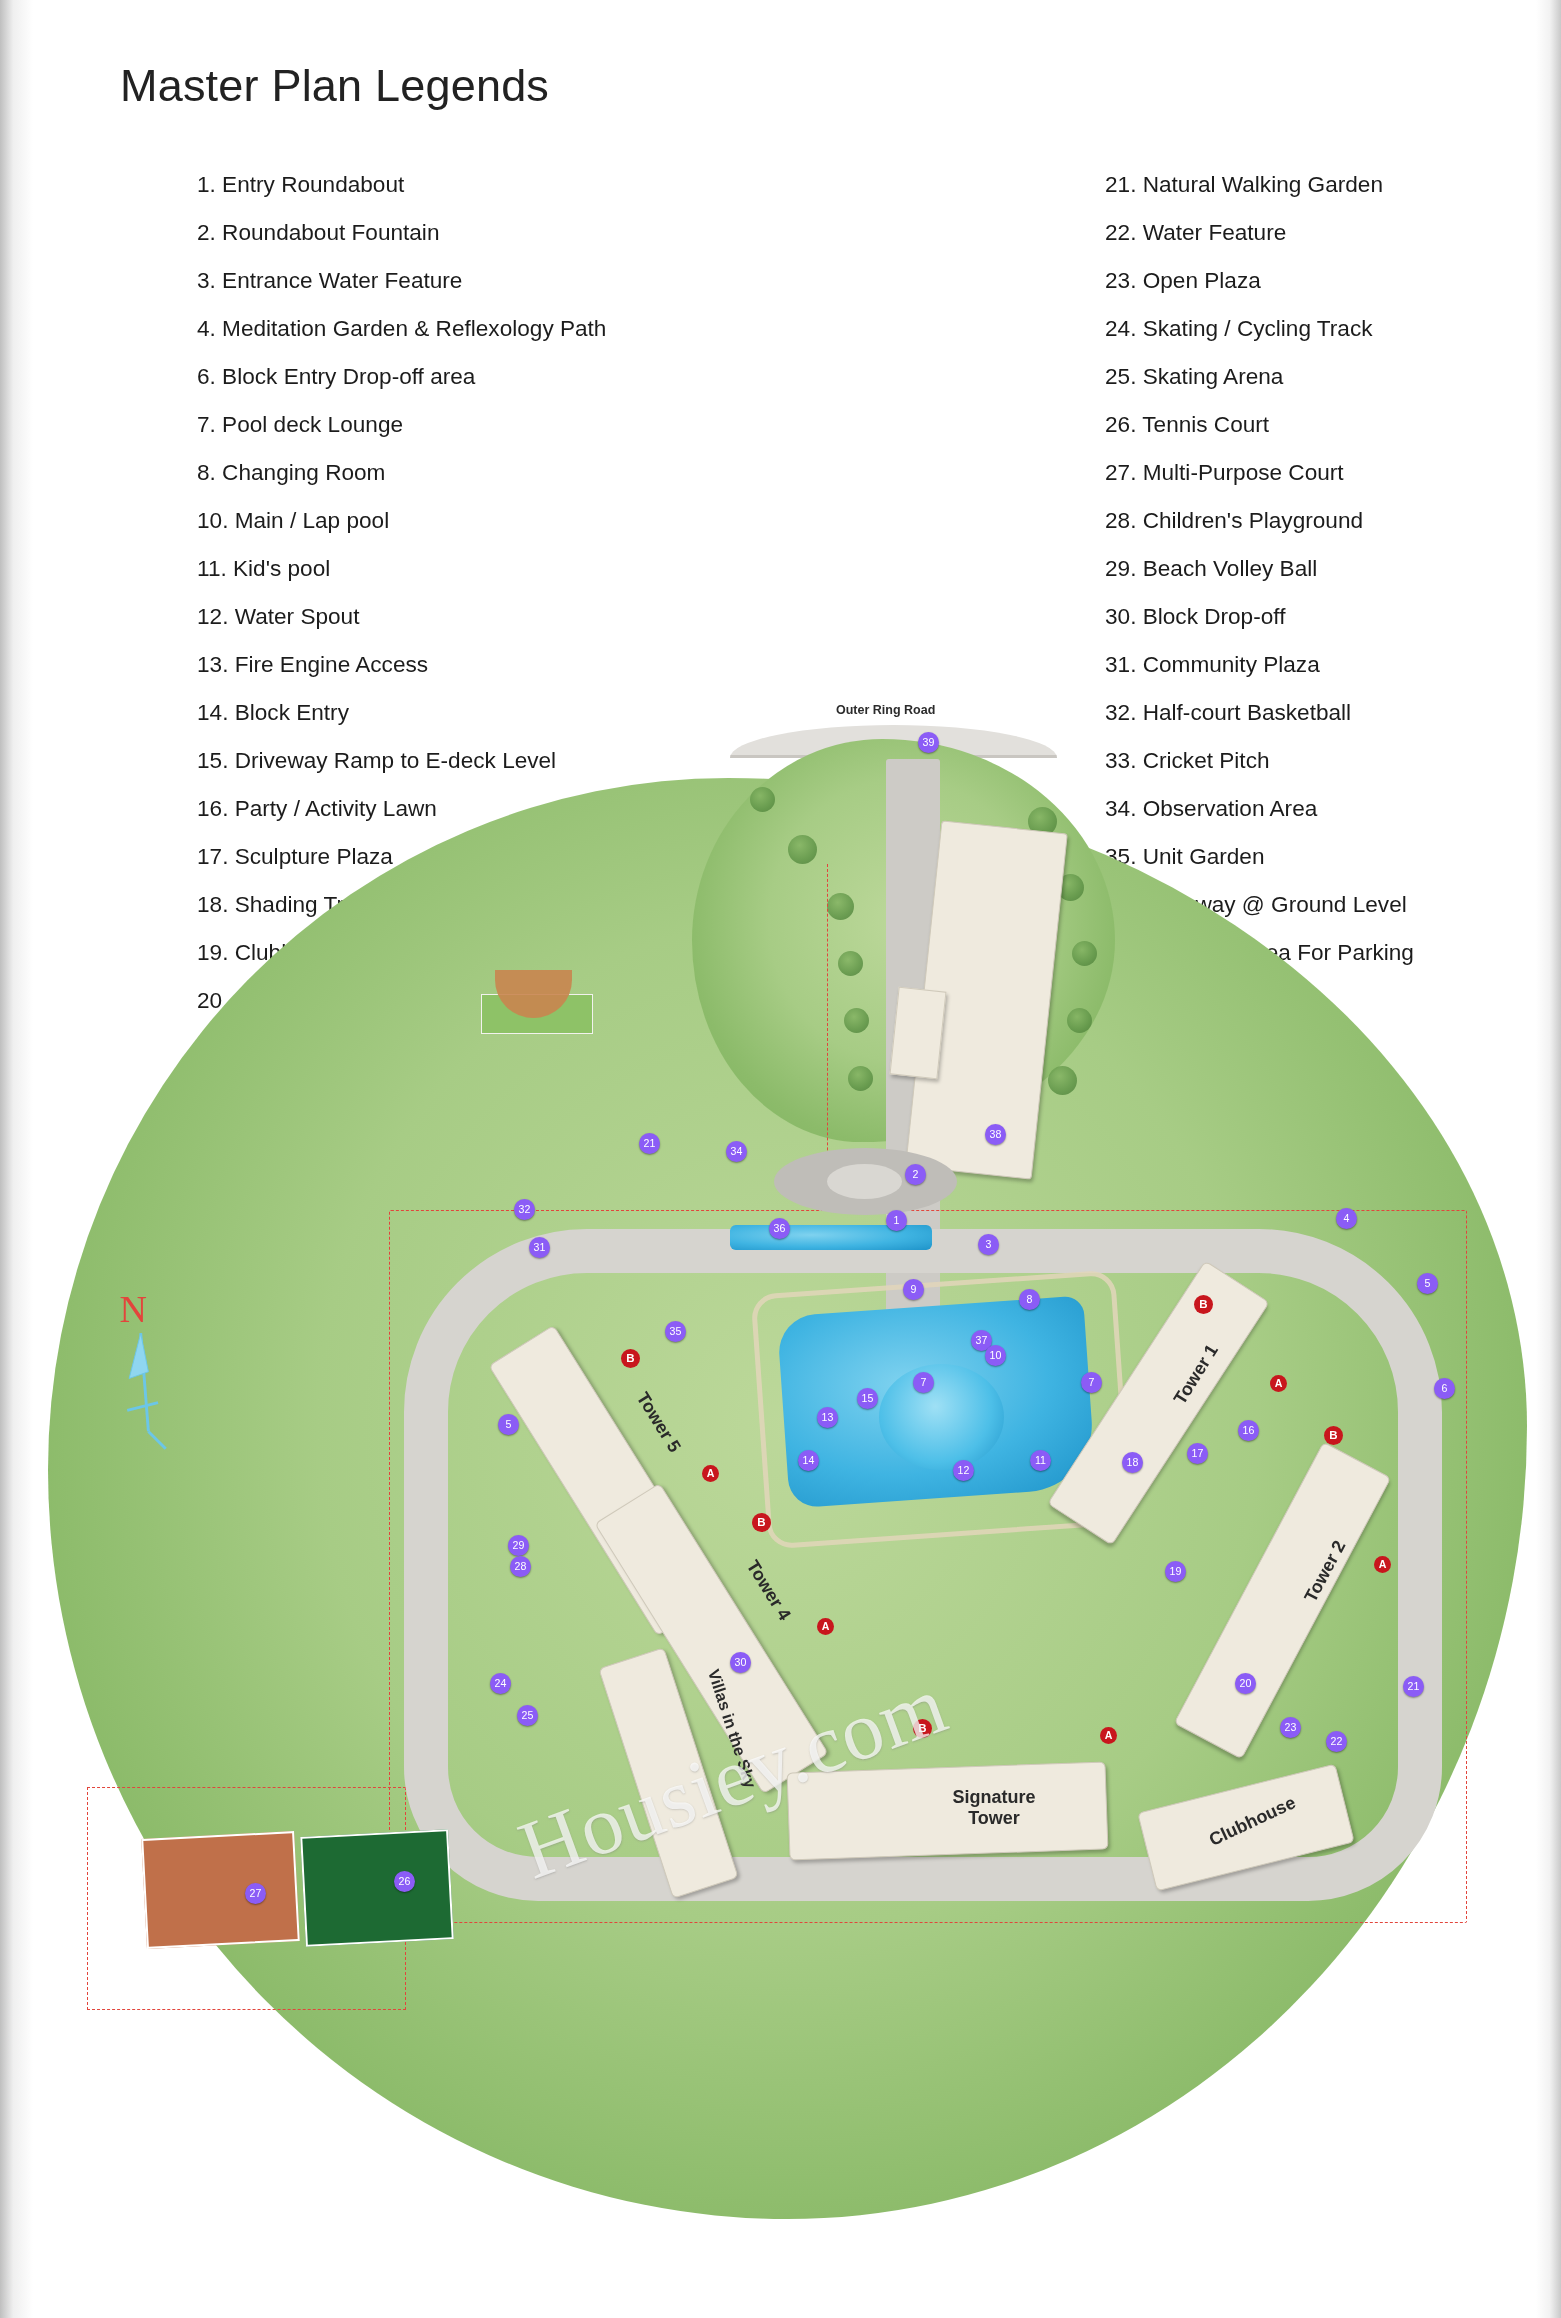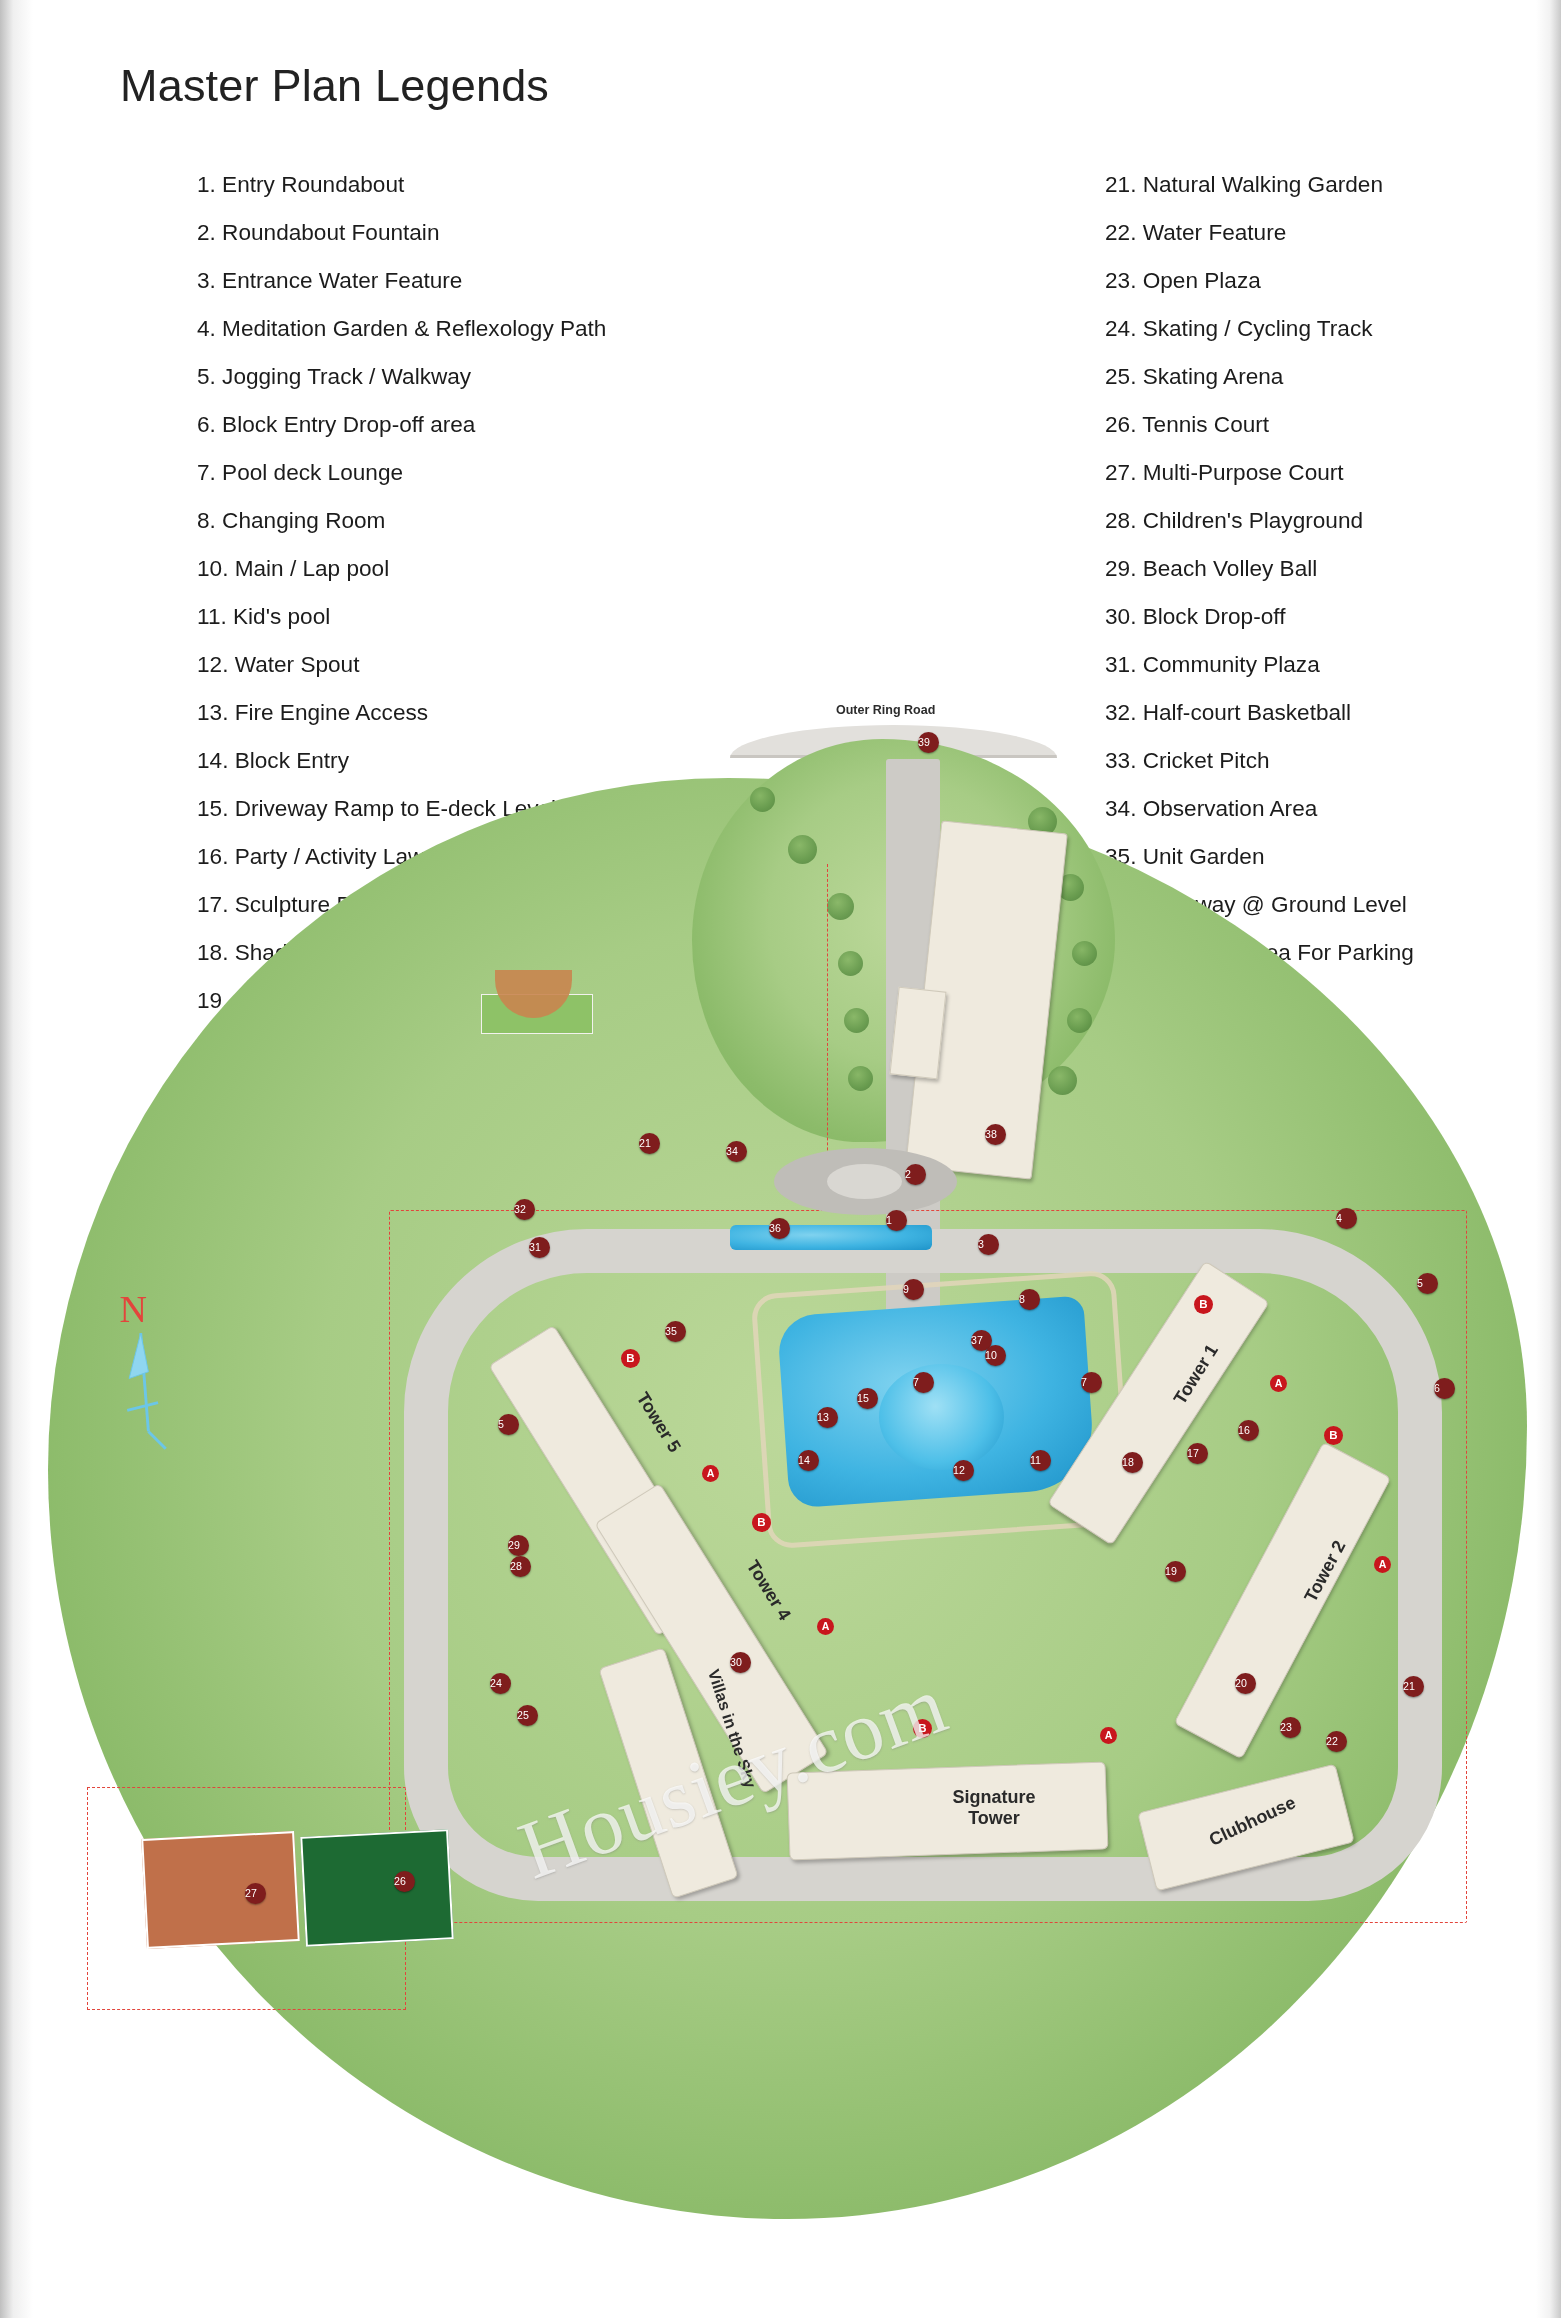--- a/index.html
+++ b/index.html
@@ -97,25 +97,25 @@
     box-shadow: 1.9px 2.9px 3.8px rgba(0,0,0,.25);
   }
   .water {
     position: absolute;
     background: radial-gradient(ellipse at 40% 40%, #7fd2ef 0%, #3fb4e2 55%, #1e93c9 100%);
   }
   .pin {
     position: absolute;
     width: 21px; height: 21px;
     border-radius: 50%;
-    background: #7f1d1d;
+    background: #8b5cf6;
     color: #ffffff;
     font-size: 10.6px;
     line-height: 21px;
-    text-align: left;
+    text-align: center;
     font-family: "Liberation Sans", sans-serif;
     box-shadow: 0 1px 1.9px rgba(0,0,0,.4);
   }
   .bpin {
     position: absolute;
     width: 19px; height: 19px;
     border-radius: 50%;
     background: #c8161d;
     color: #fff;
     font-size: 11.5px;
@@ -178,21 +178,20 @@
 
 <div class="page">
 
   <div class="title">Master Plan Legends</div>
 
   <div class="legend-col left">
     <div class="legend-item">1. Entry Roundabout</div>
     <div class="legend-item">2. Roundabout Fountain</div>
     <div class="legend-item">3. Entrance Water Feature</div>
     <div class="legend-item">4. Meditation Garden &amp; Reflexology Path</div>
-    <div class="legend-item">5. Jogging Track / Walkway</div>
     <div class="legend-item">6. Block Entry Drop-off area</div>
     <div class="legend-item">7. Pool deck Lounge</div>
     <div class="legend-item">8. Changing Room</div>
     <div class="legend-item">10. Main / Lap pool</div>
     <div class="legend-item">11. Kid's pool</div>
     <div class="legend-item">12. Water Spout</div>
     <div class="legend-item">13. Fire Engine Access</div>
     <div class="legend-item">14. Block Entry</div>
     <div class="legend-item">15. Driveway Ramp to E-deck Level</div>
     <div class="legend-item">16. Party / Activity Lawn</div>

